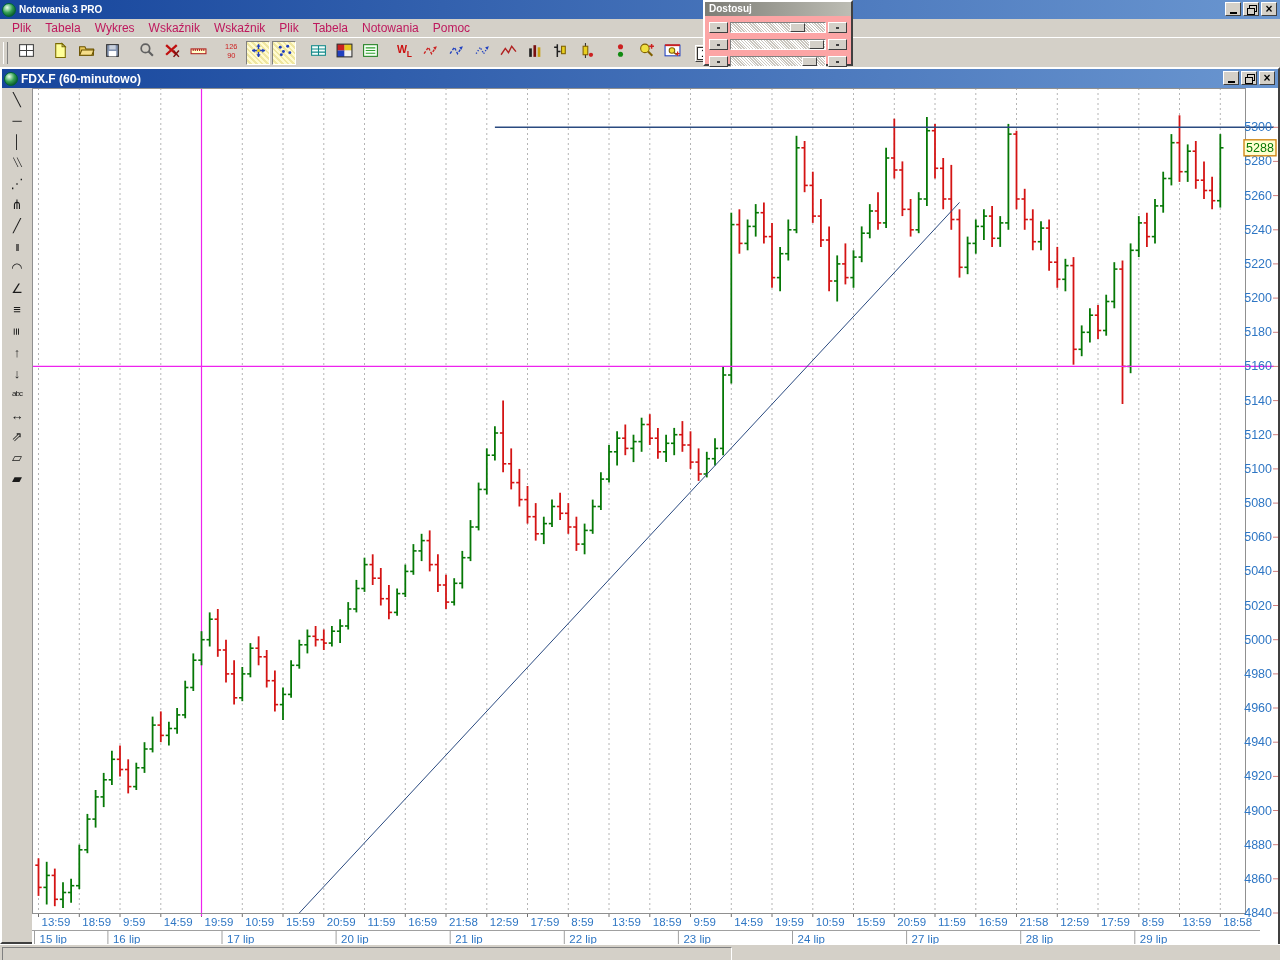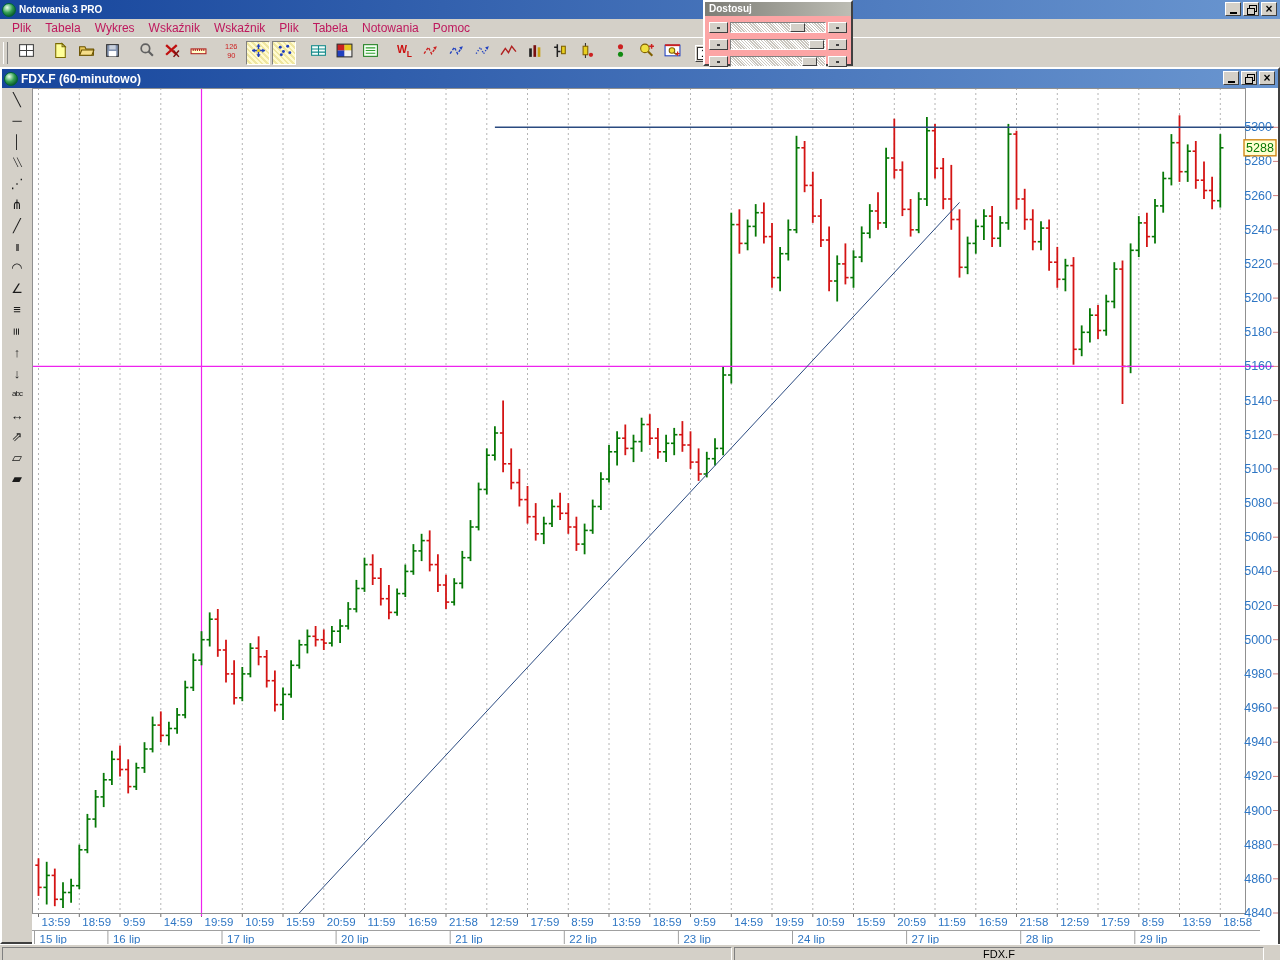--- a/index.html
+++ b/index.html
@@ -993,14 +993,13 @@
         <line x1="988.7" y1="843" x2="988.7" y2="858" stroke="#a0a0a0"></line>
         <text x="993.7" y="854.5" font-size="11.5" fill="#2e76c4">28 lip</text>
         <line x1="1102.8" y1="843" x2="1102.8" y2="858" stroke="#a0a0a0"></line>
         <text x="1107.8" y="854.5" font-size="11.5" fill="#2e76c4">29 lip</text>
       </svg>
     </div>
 </div>
 
 <div class="statusbar">
   <div class="spanel left"></div>
-  <div class="spanel right">FDX.F</div>
 </div>
 
 </body></html>

